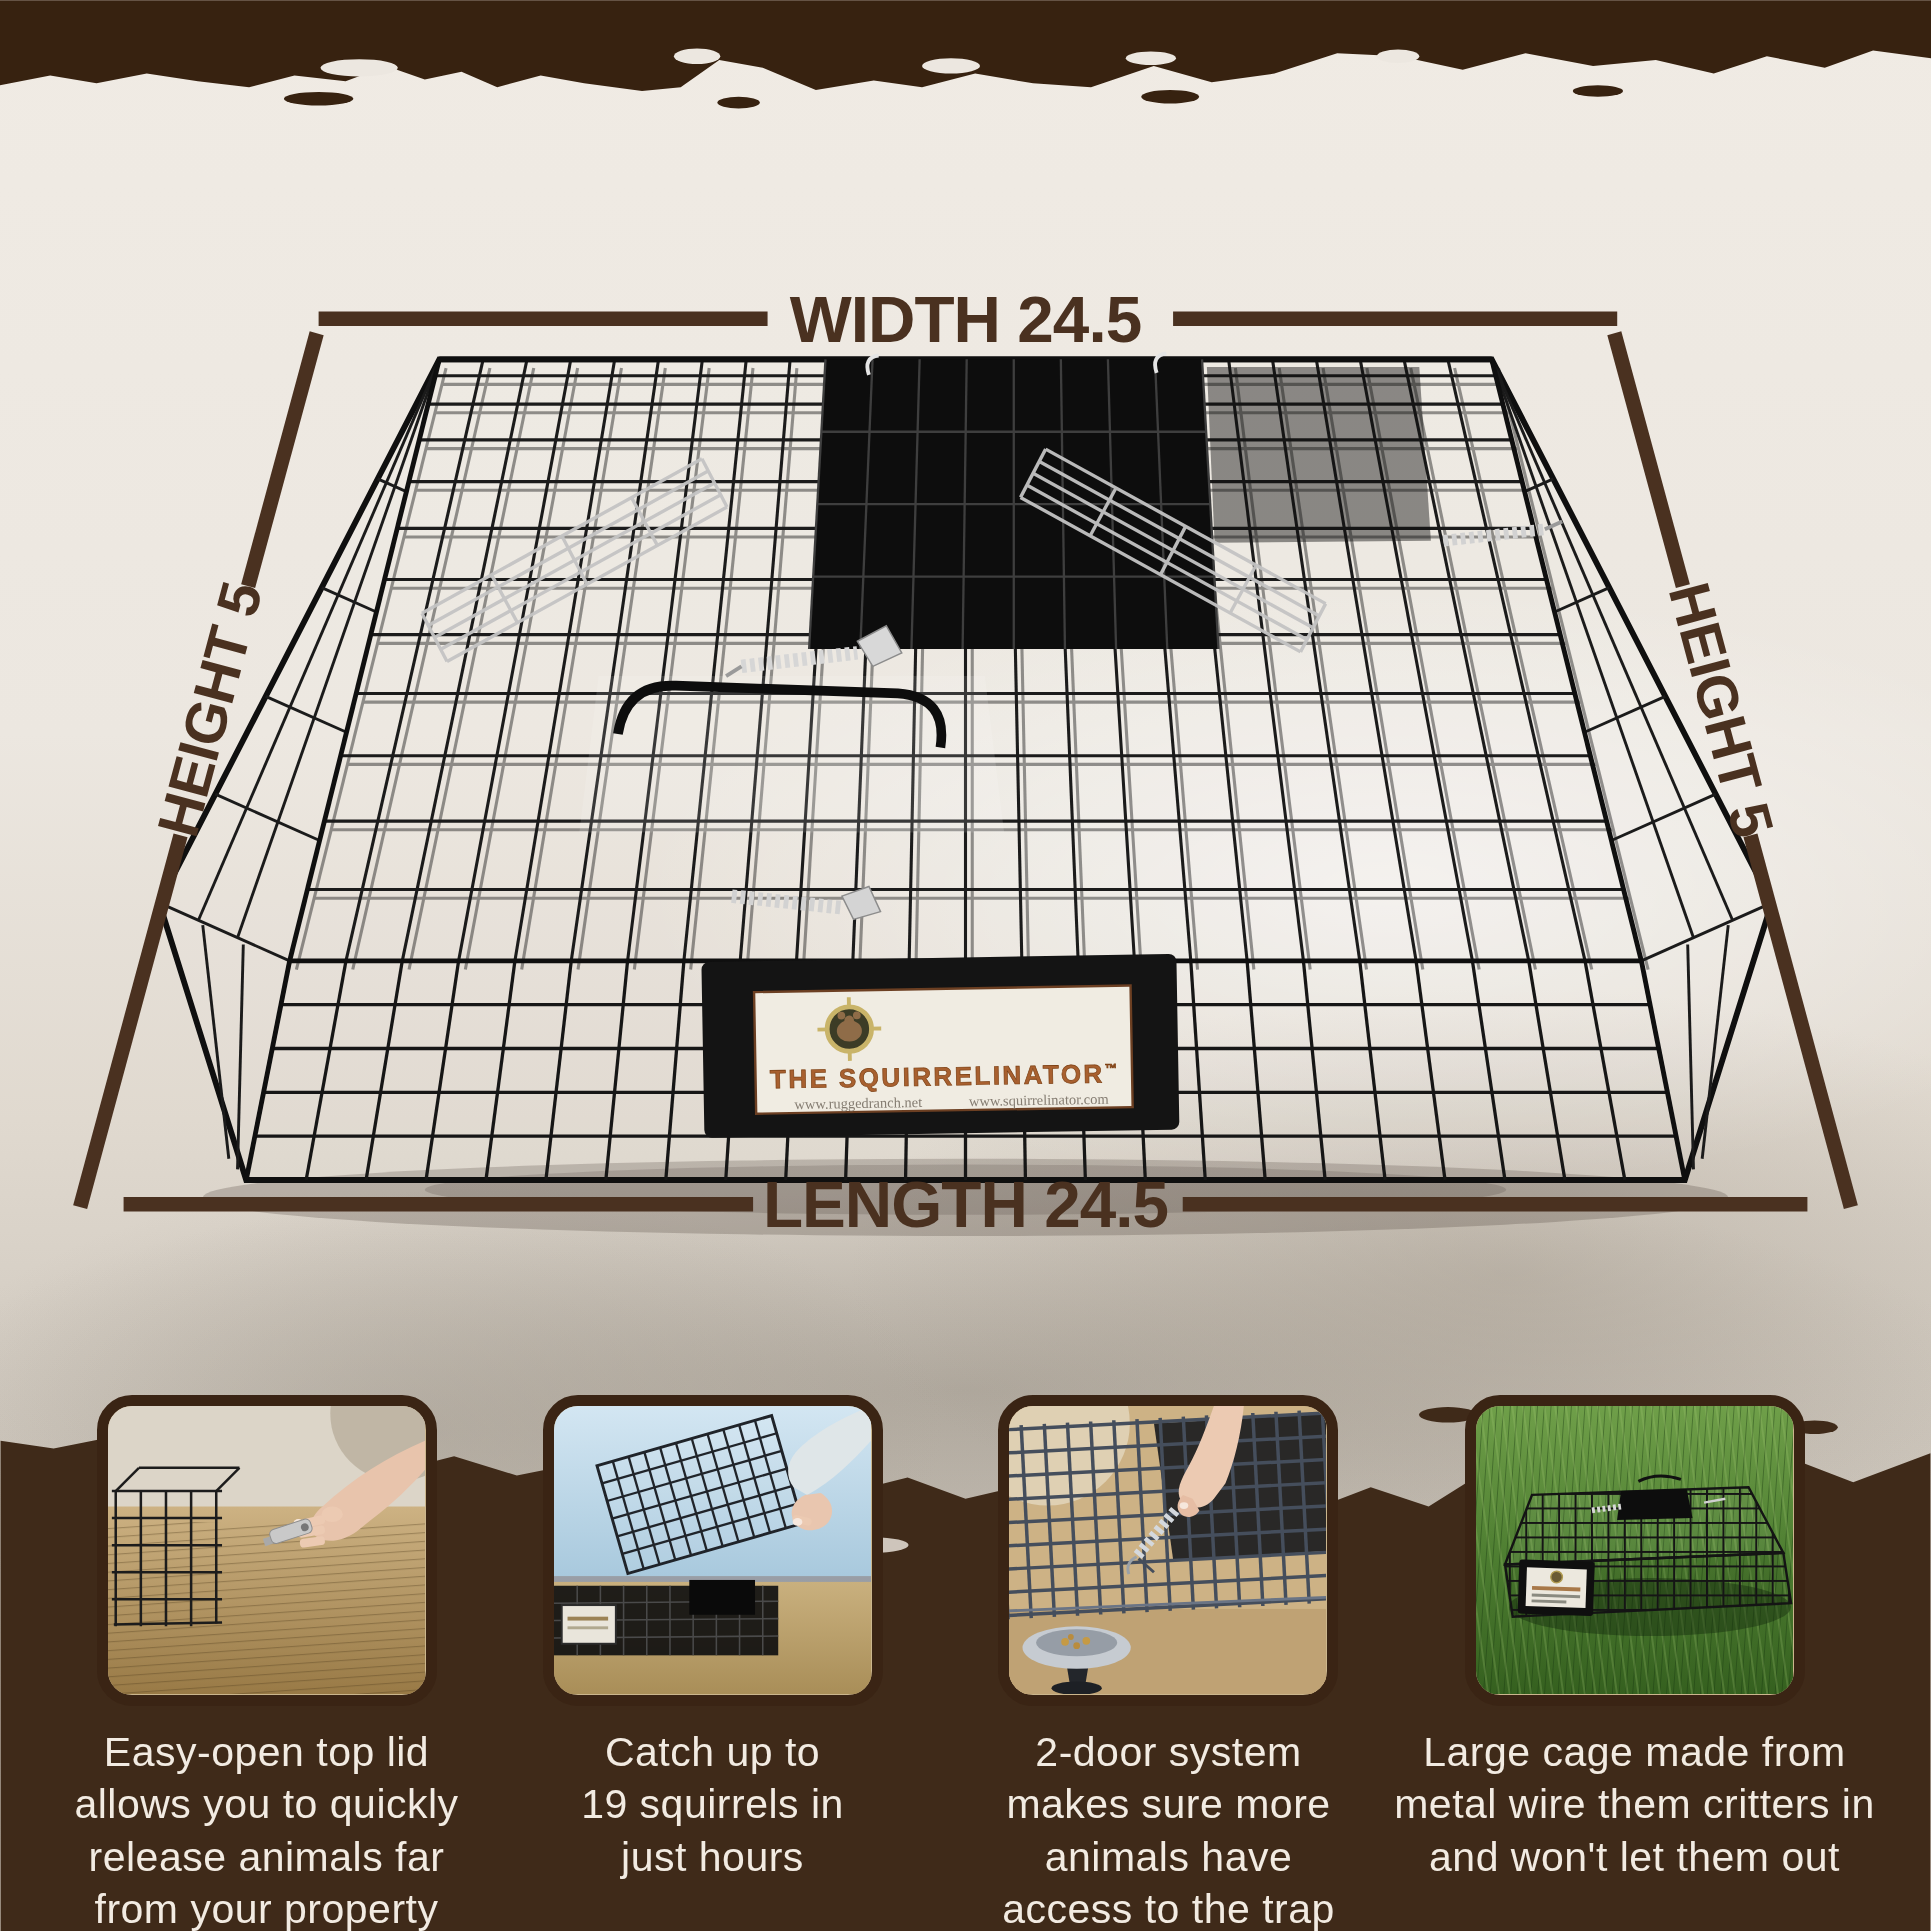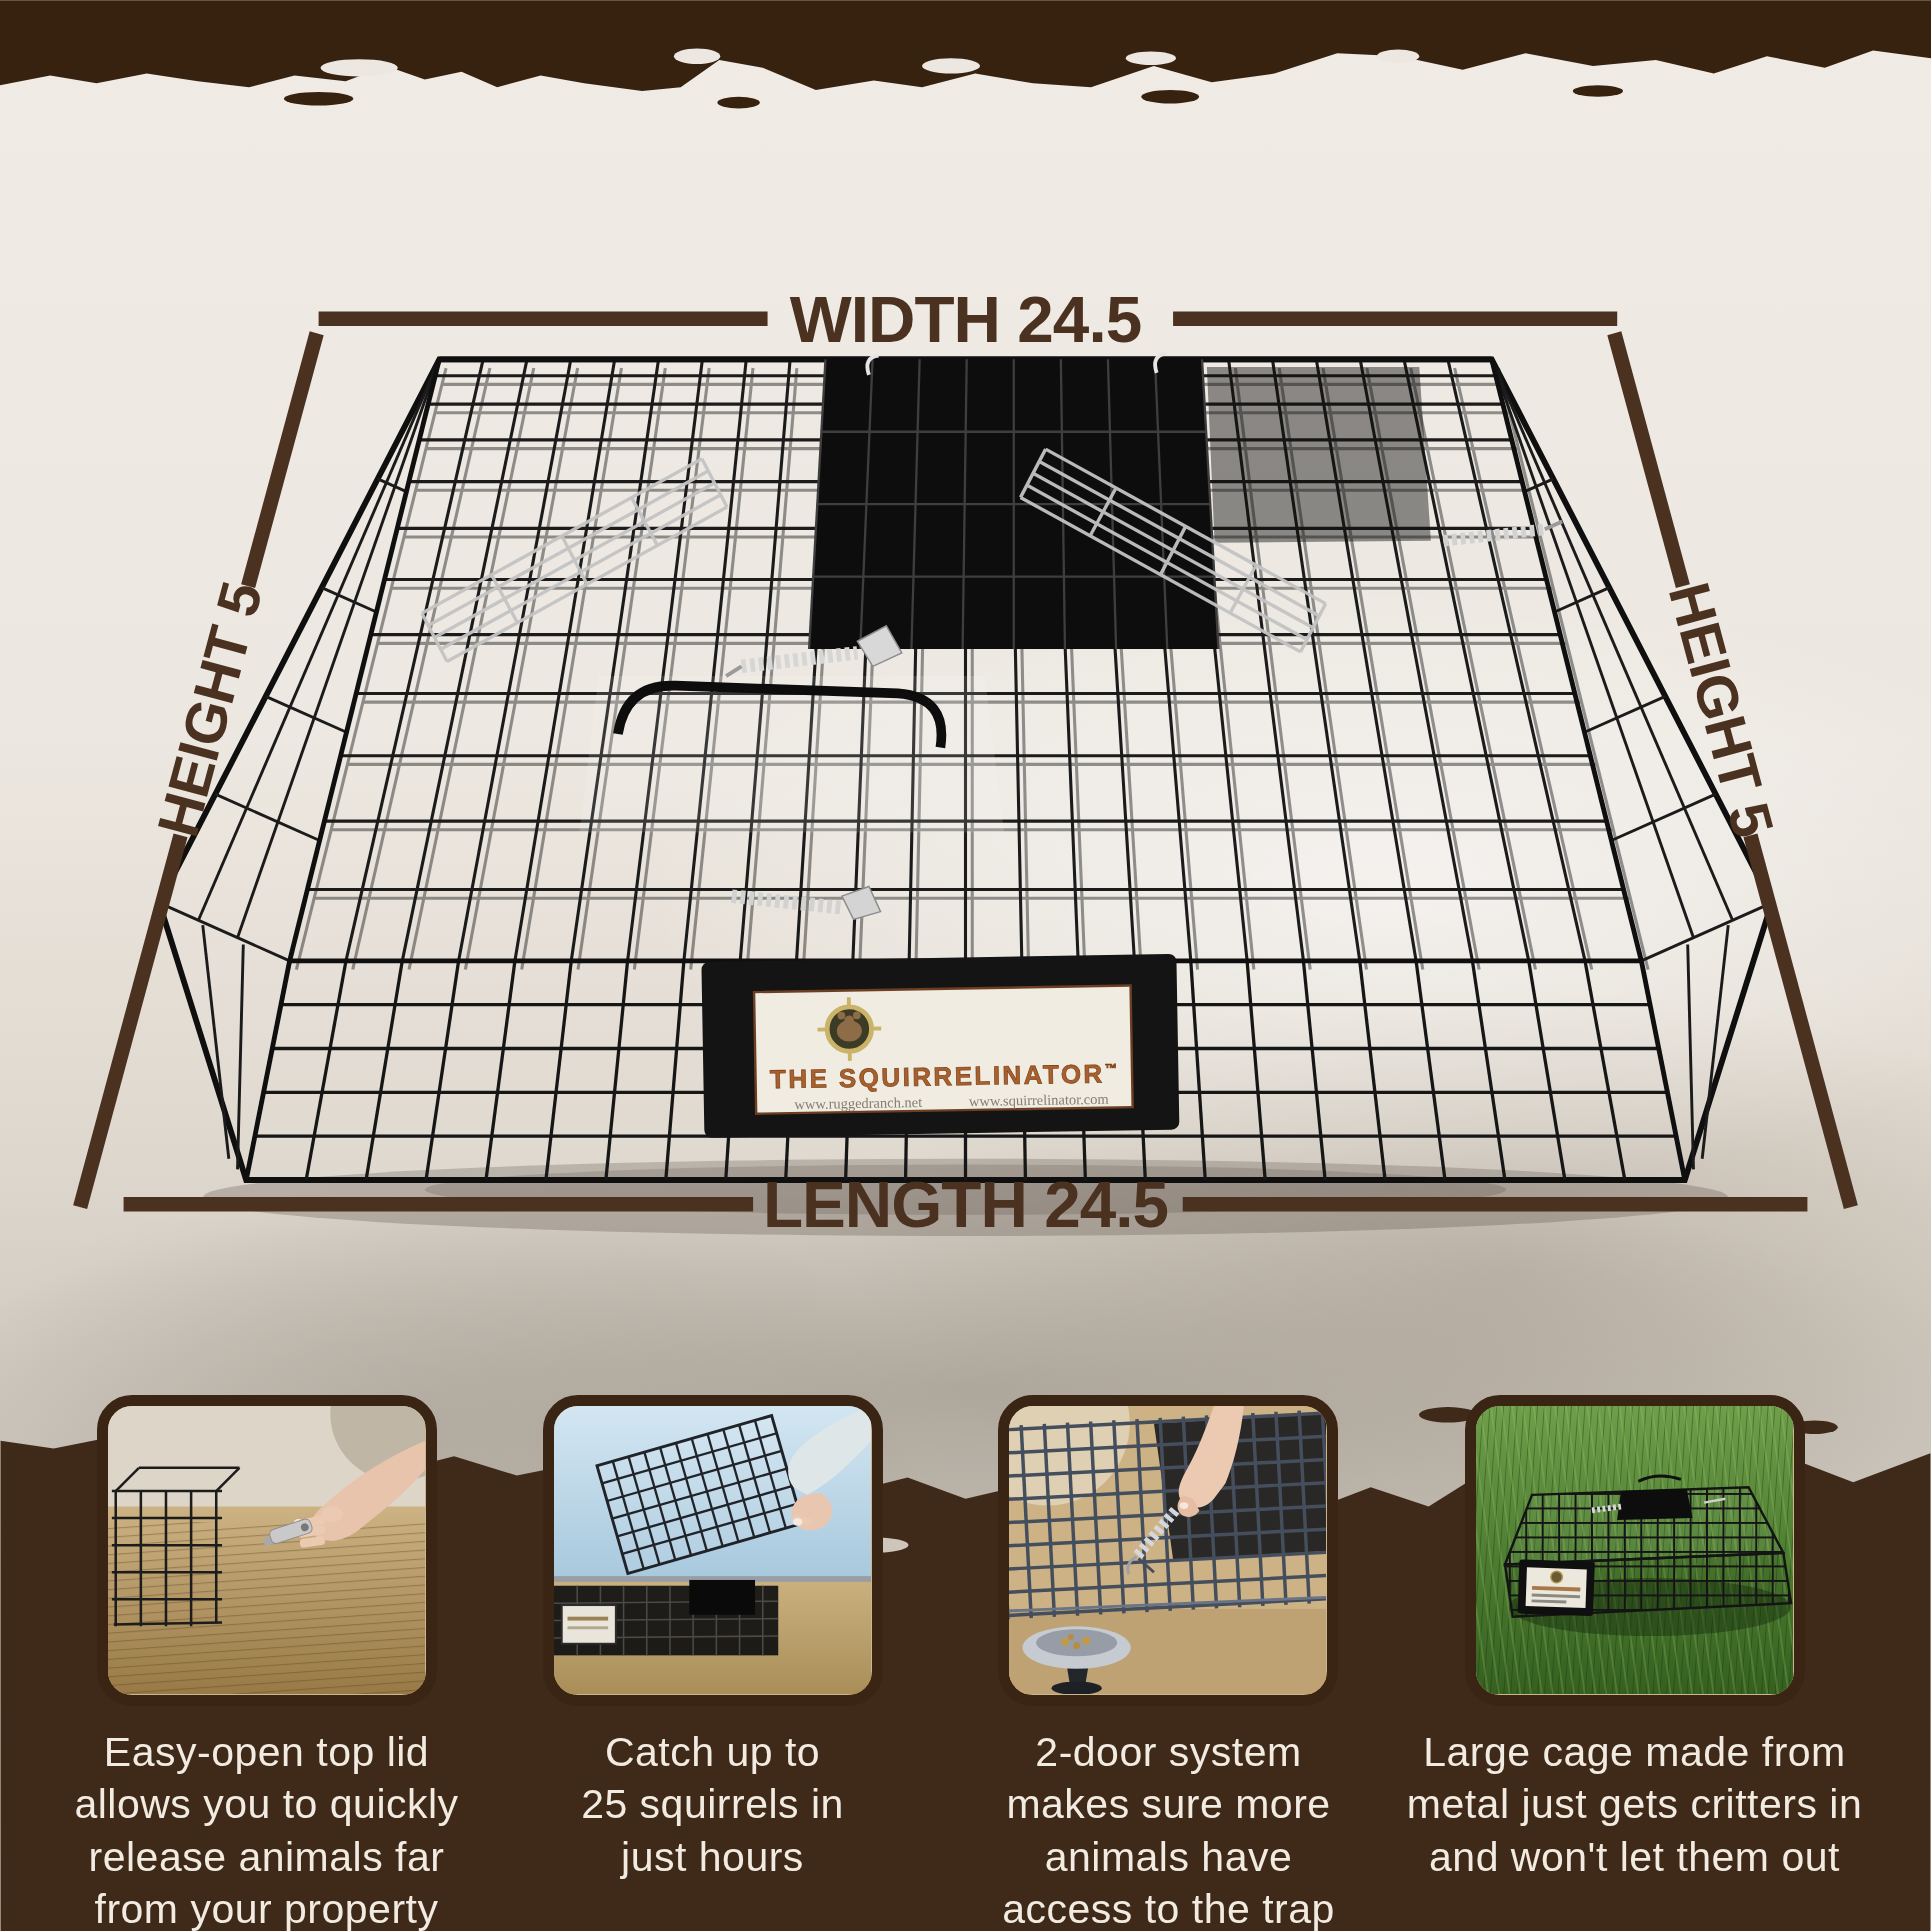--- a/index.html
+++ b/index.html
@@ -501,24 +501,24 @@
         </g>
       </g>
     </svg>
   </div>
 
   <div class="caption" style="left:-23px;top:1726px">Easy-open top lid
 allows you to quickly
 release animals far
 from your property</div>
   <div class="caption" style="left:423px;top:1726px">Catch up to
-25 squirrels in
+19 squirrels in
 just hours</div>
   <div class="caption" style="left:879px;top:1726px">2-door system
 makes sure more
 animals have
 access to the trap</div>
   <div class="caption" style="left:1345px;top:1726px">Large cage made from
-metal just gets critters in
+metal wire them critters in
 and won't let them out</div>
 
 </div>
 
 
 </body></html>

